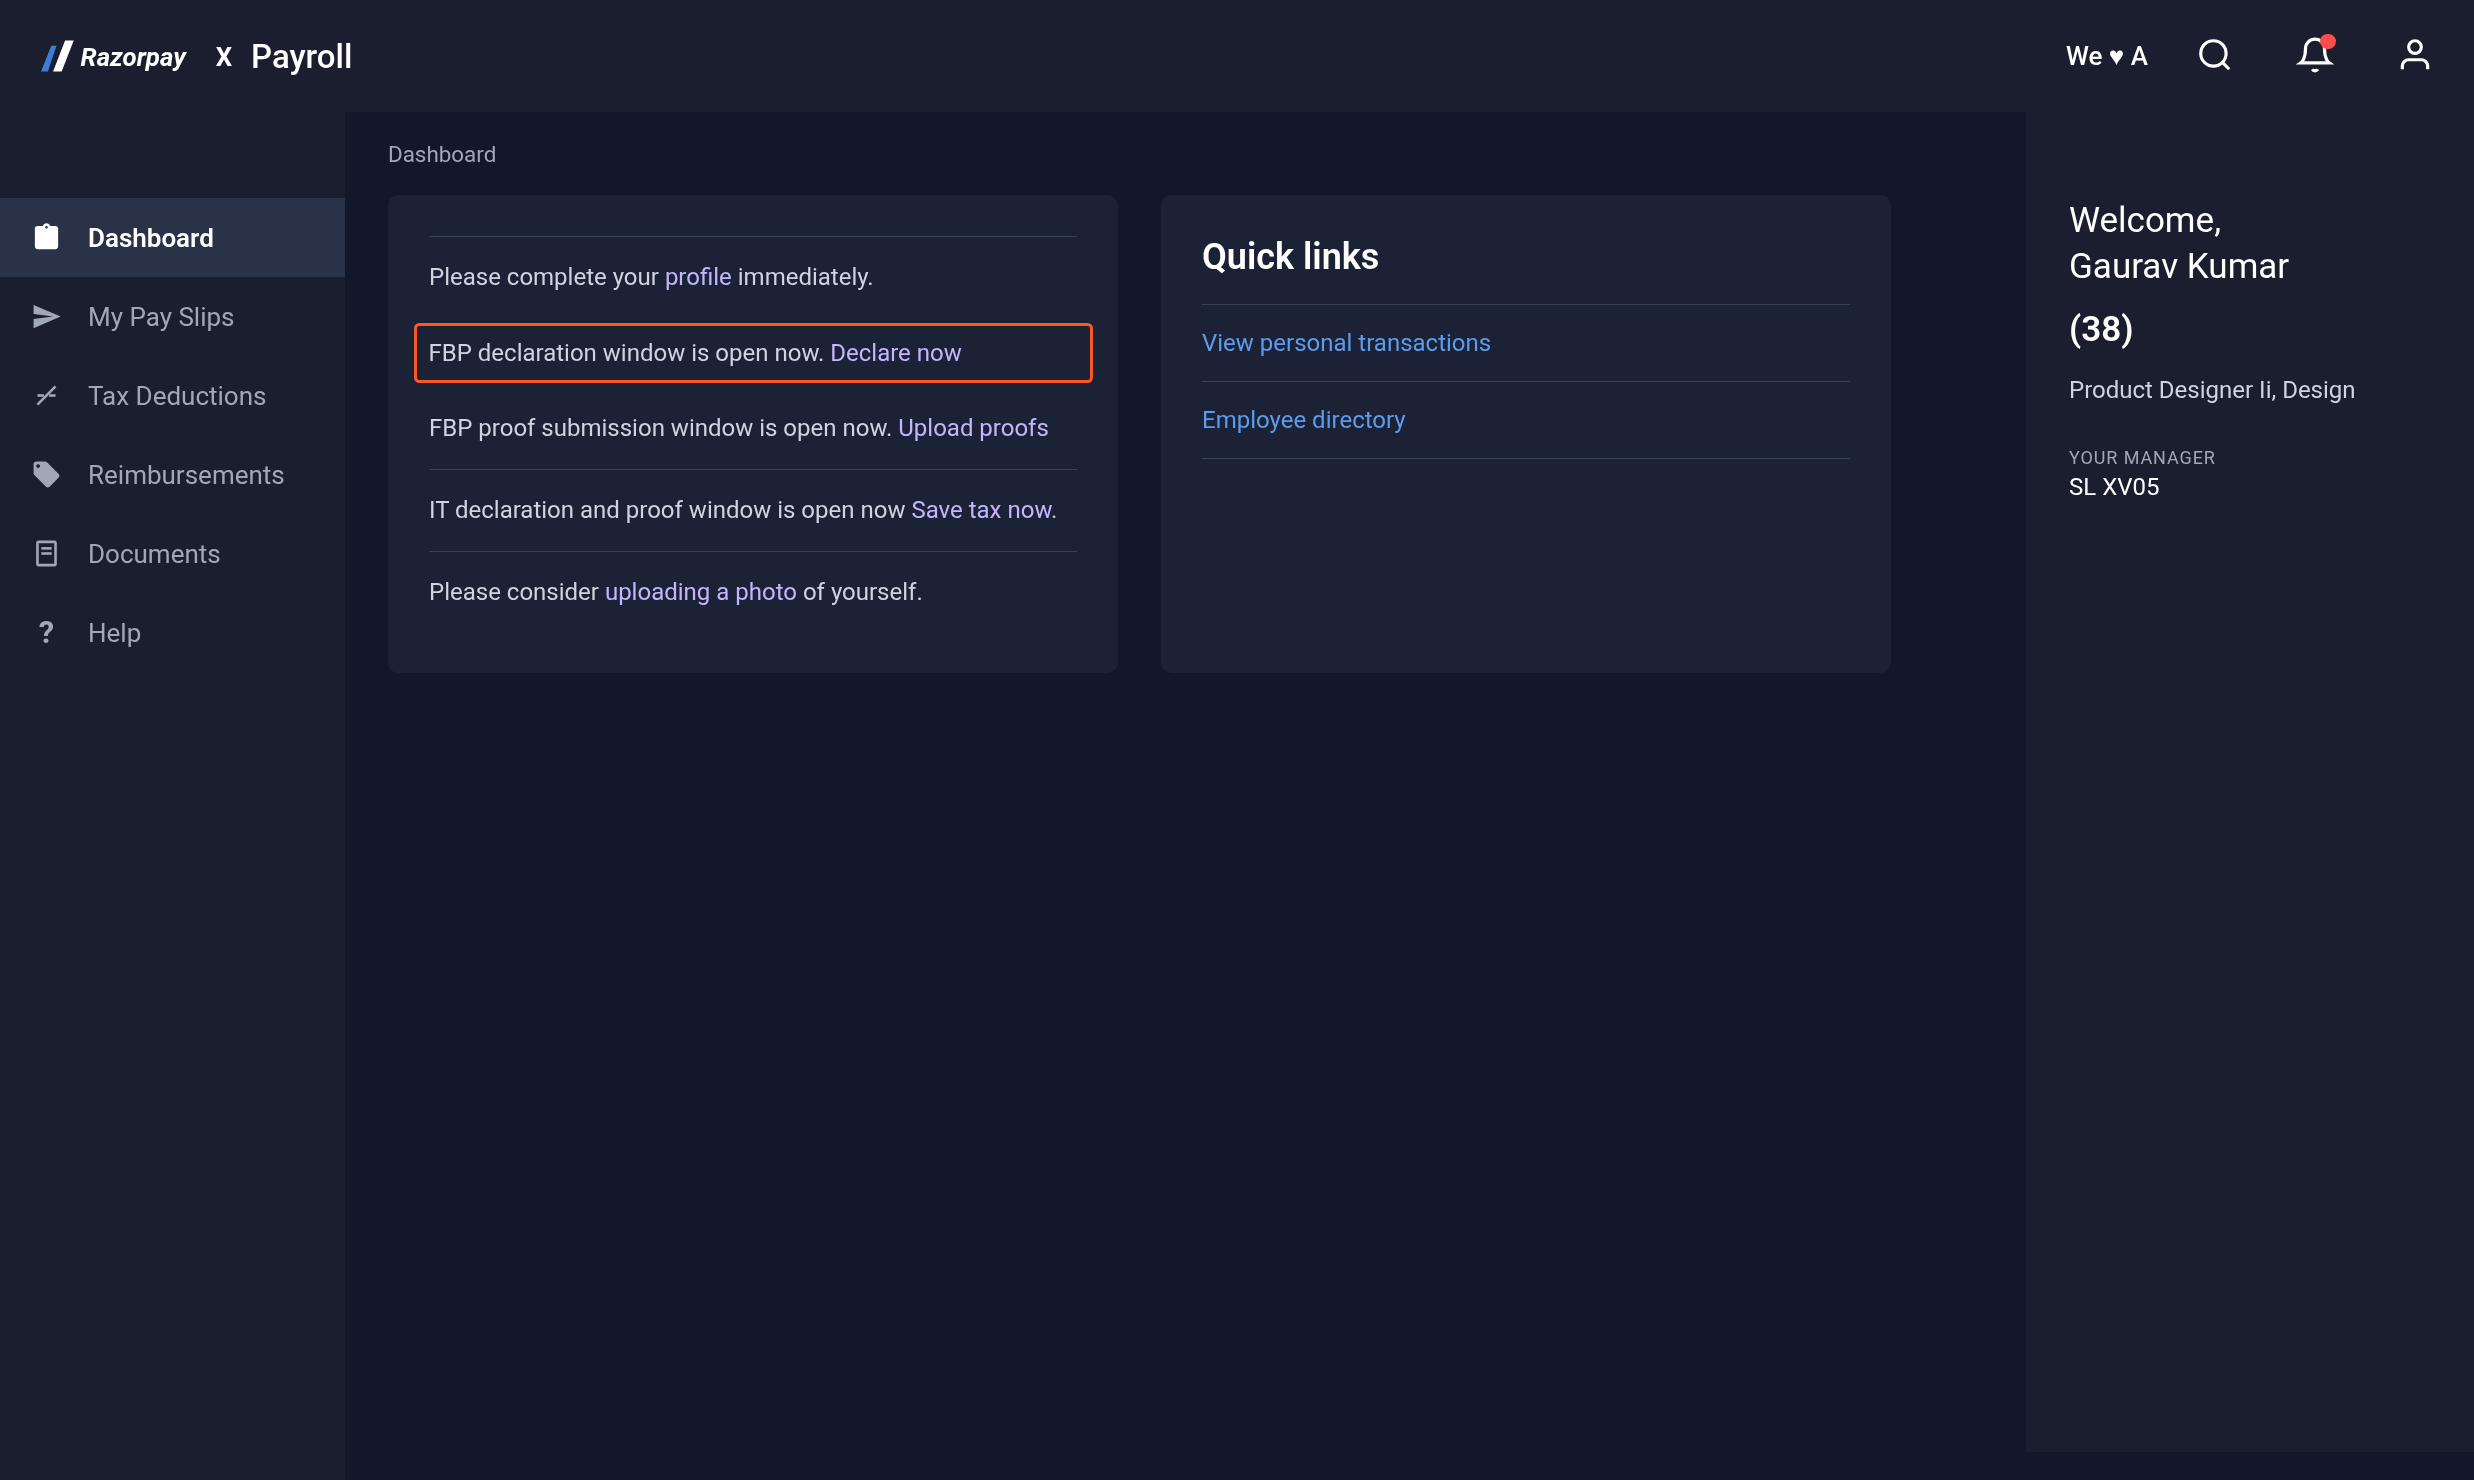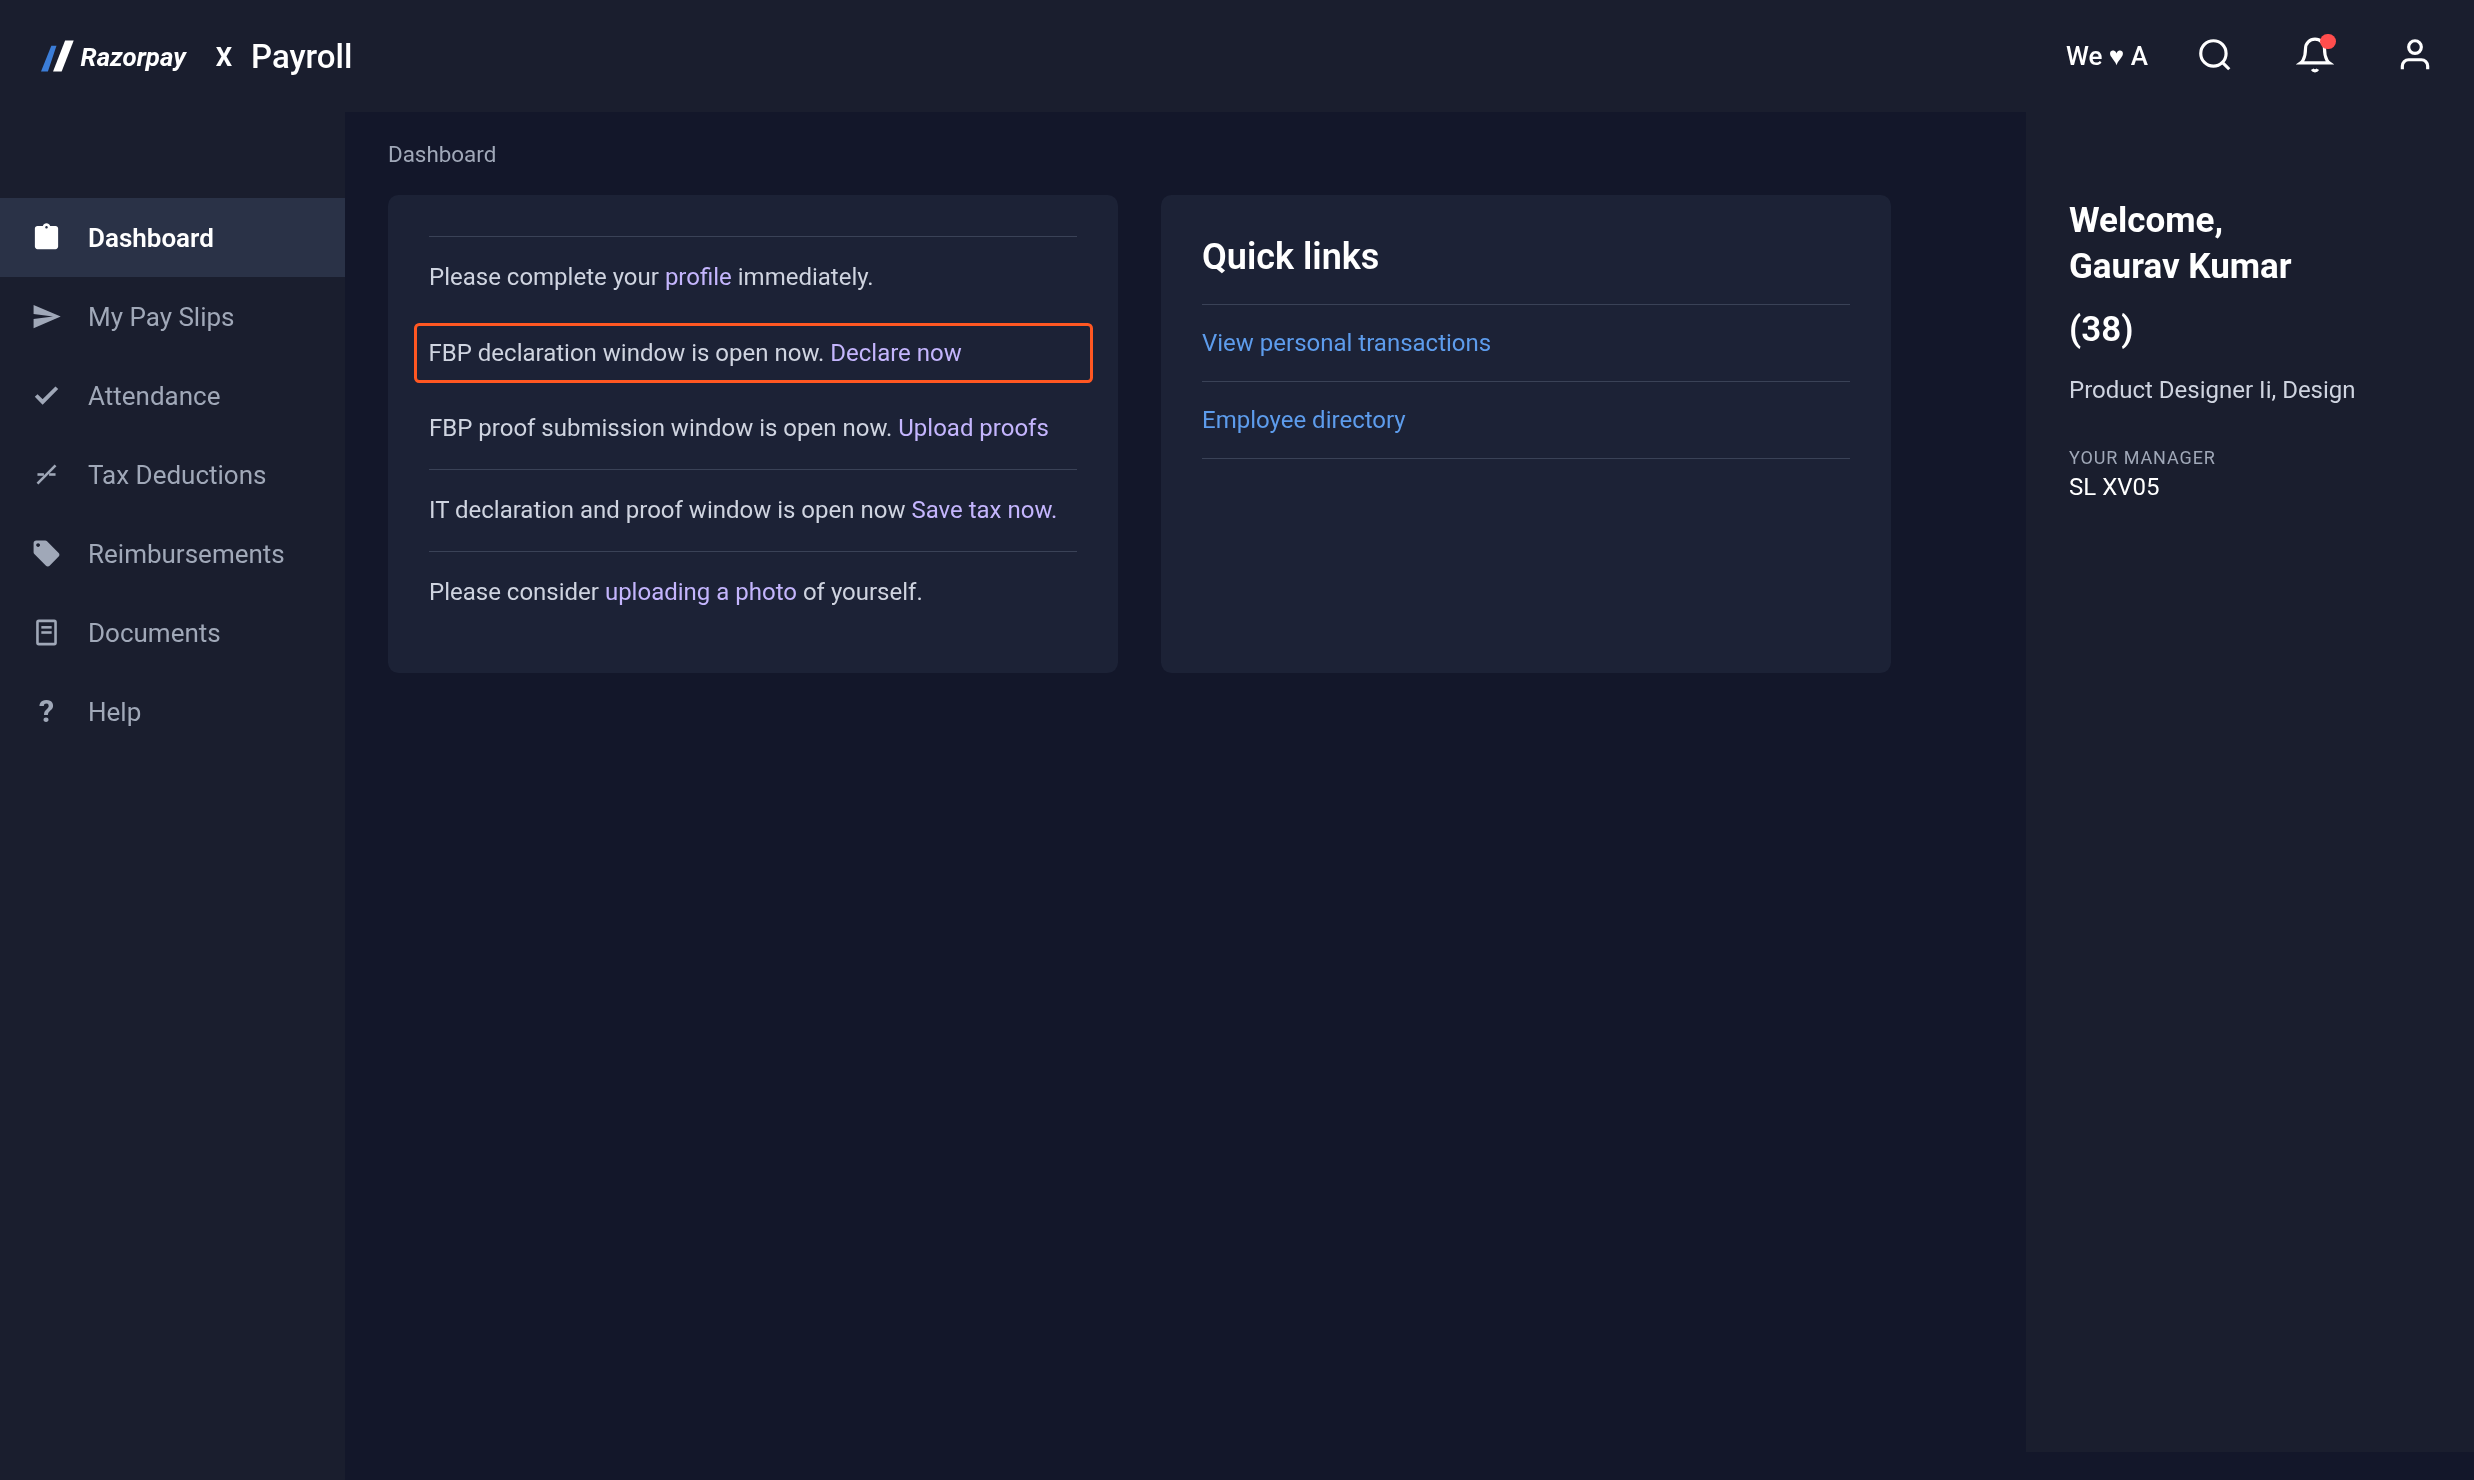--- a/index.html
+++ b/index.html
@@ -196,21 +196,21 @@
       background-color: #1a1e2e;
       margin-right: -43px;
       margin-top: -29px;
       padding-left: 43px;
       padding-right: 43px;
       height: calc(100% + 29px);
     }
     
     .welcome-text {
       font-size: 35px;
-      font-weight: 700;
+      font-weight: 400;
       color: #ffffff;
       line-height: 1.3;
     }
     
     .employee-id {
       font-size: 35px;
       font-weight: 600;
       color: #ffffff;
       margin-top: 20px;
     }
@@ -288,28 +288,20 @@
     <div class="sidebar-item">
       <div class="sidebar-icon">
         <svg width="31" height="31" viewBox="0 0 24 24" fill="#a0a8b8">
           <path d="M2.01 21L23 12 2.01 3 2 10l15 2-15 2z"></path>
         </svg>
       </div>
       <span>My Pay Slips</span>
     </div>
     <div class="sidebar-item">
       <div class="sidebar-icon">
-        <svg width="31" height="31" viewBox="0 0 24 24" fill="none" stroke="#a0a8b8" stroke-width="3">
-          <polyline points="20 6 9 17 4 12"></polyline>
-        </svg>
-      </div>
-      <span>Attendance</span>
-    </div>
-    <div class="sidebar-item">
-      <div class="sidebar-icon">
         <svg width="31" height="31" viewBox="0 0 24 24" fill="none" stroke="#a0a8b8" stroke-width="2">
           <line x1="5" y1="19" x2="19" y2="5"></line>
           <line x1="5" y1="12" x2="10" y2="12"></line>
           <line x1="14" y1="12" x2="19" y2="12"></line>
         </svg>
       </div>
       <span>Tax Deductions</span>
     </div>
     <div class="sidebar-item">
       <div class="sidebar-icon">

